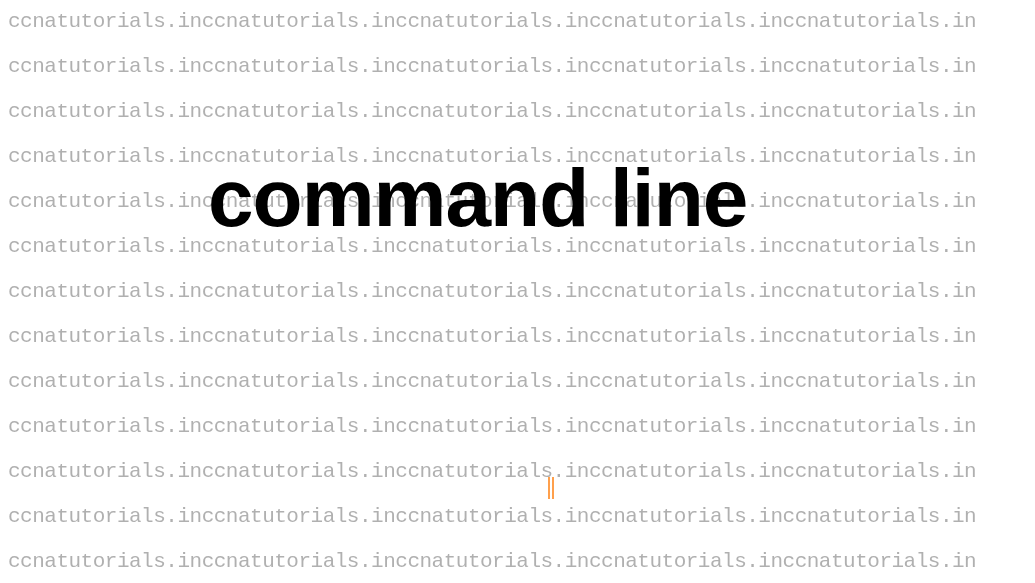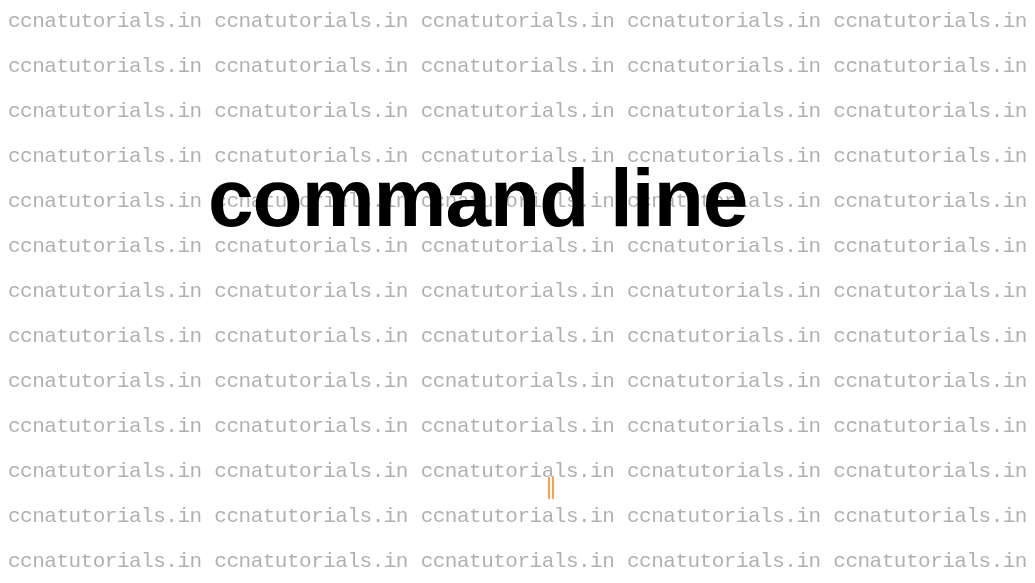--- a/index.html
+++ b/index.html
@@ -21,21 +21,20 @@
       left: 0;
       width: 100%;
       height: 100%;
       display: flex;
       flex-direction: column;
       justify-content: space-between;
       padding: 10px 8px;
     }
     .watermark-row {
       display: flex;
-      justify-content: space-between;
       width: 100%;
     }
     .watermark-item {
       color: rgba(80, 80, 80, 0.45);
       font-size: 21px;
       font-family: 'Courier New', Courier, monospace;
       letter-spacing: -0.5px;
       white-space: nowrap;
     }
     .title-overlay {

